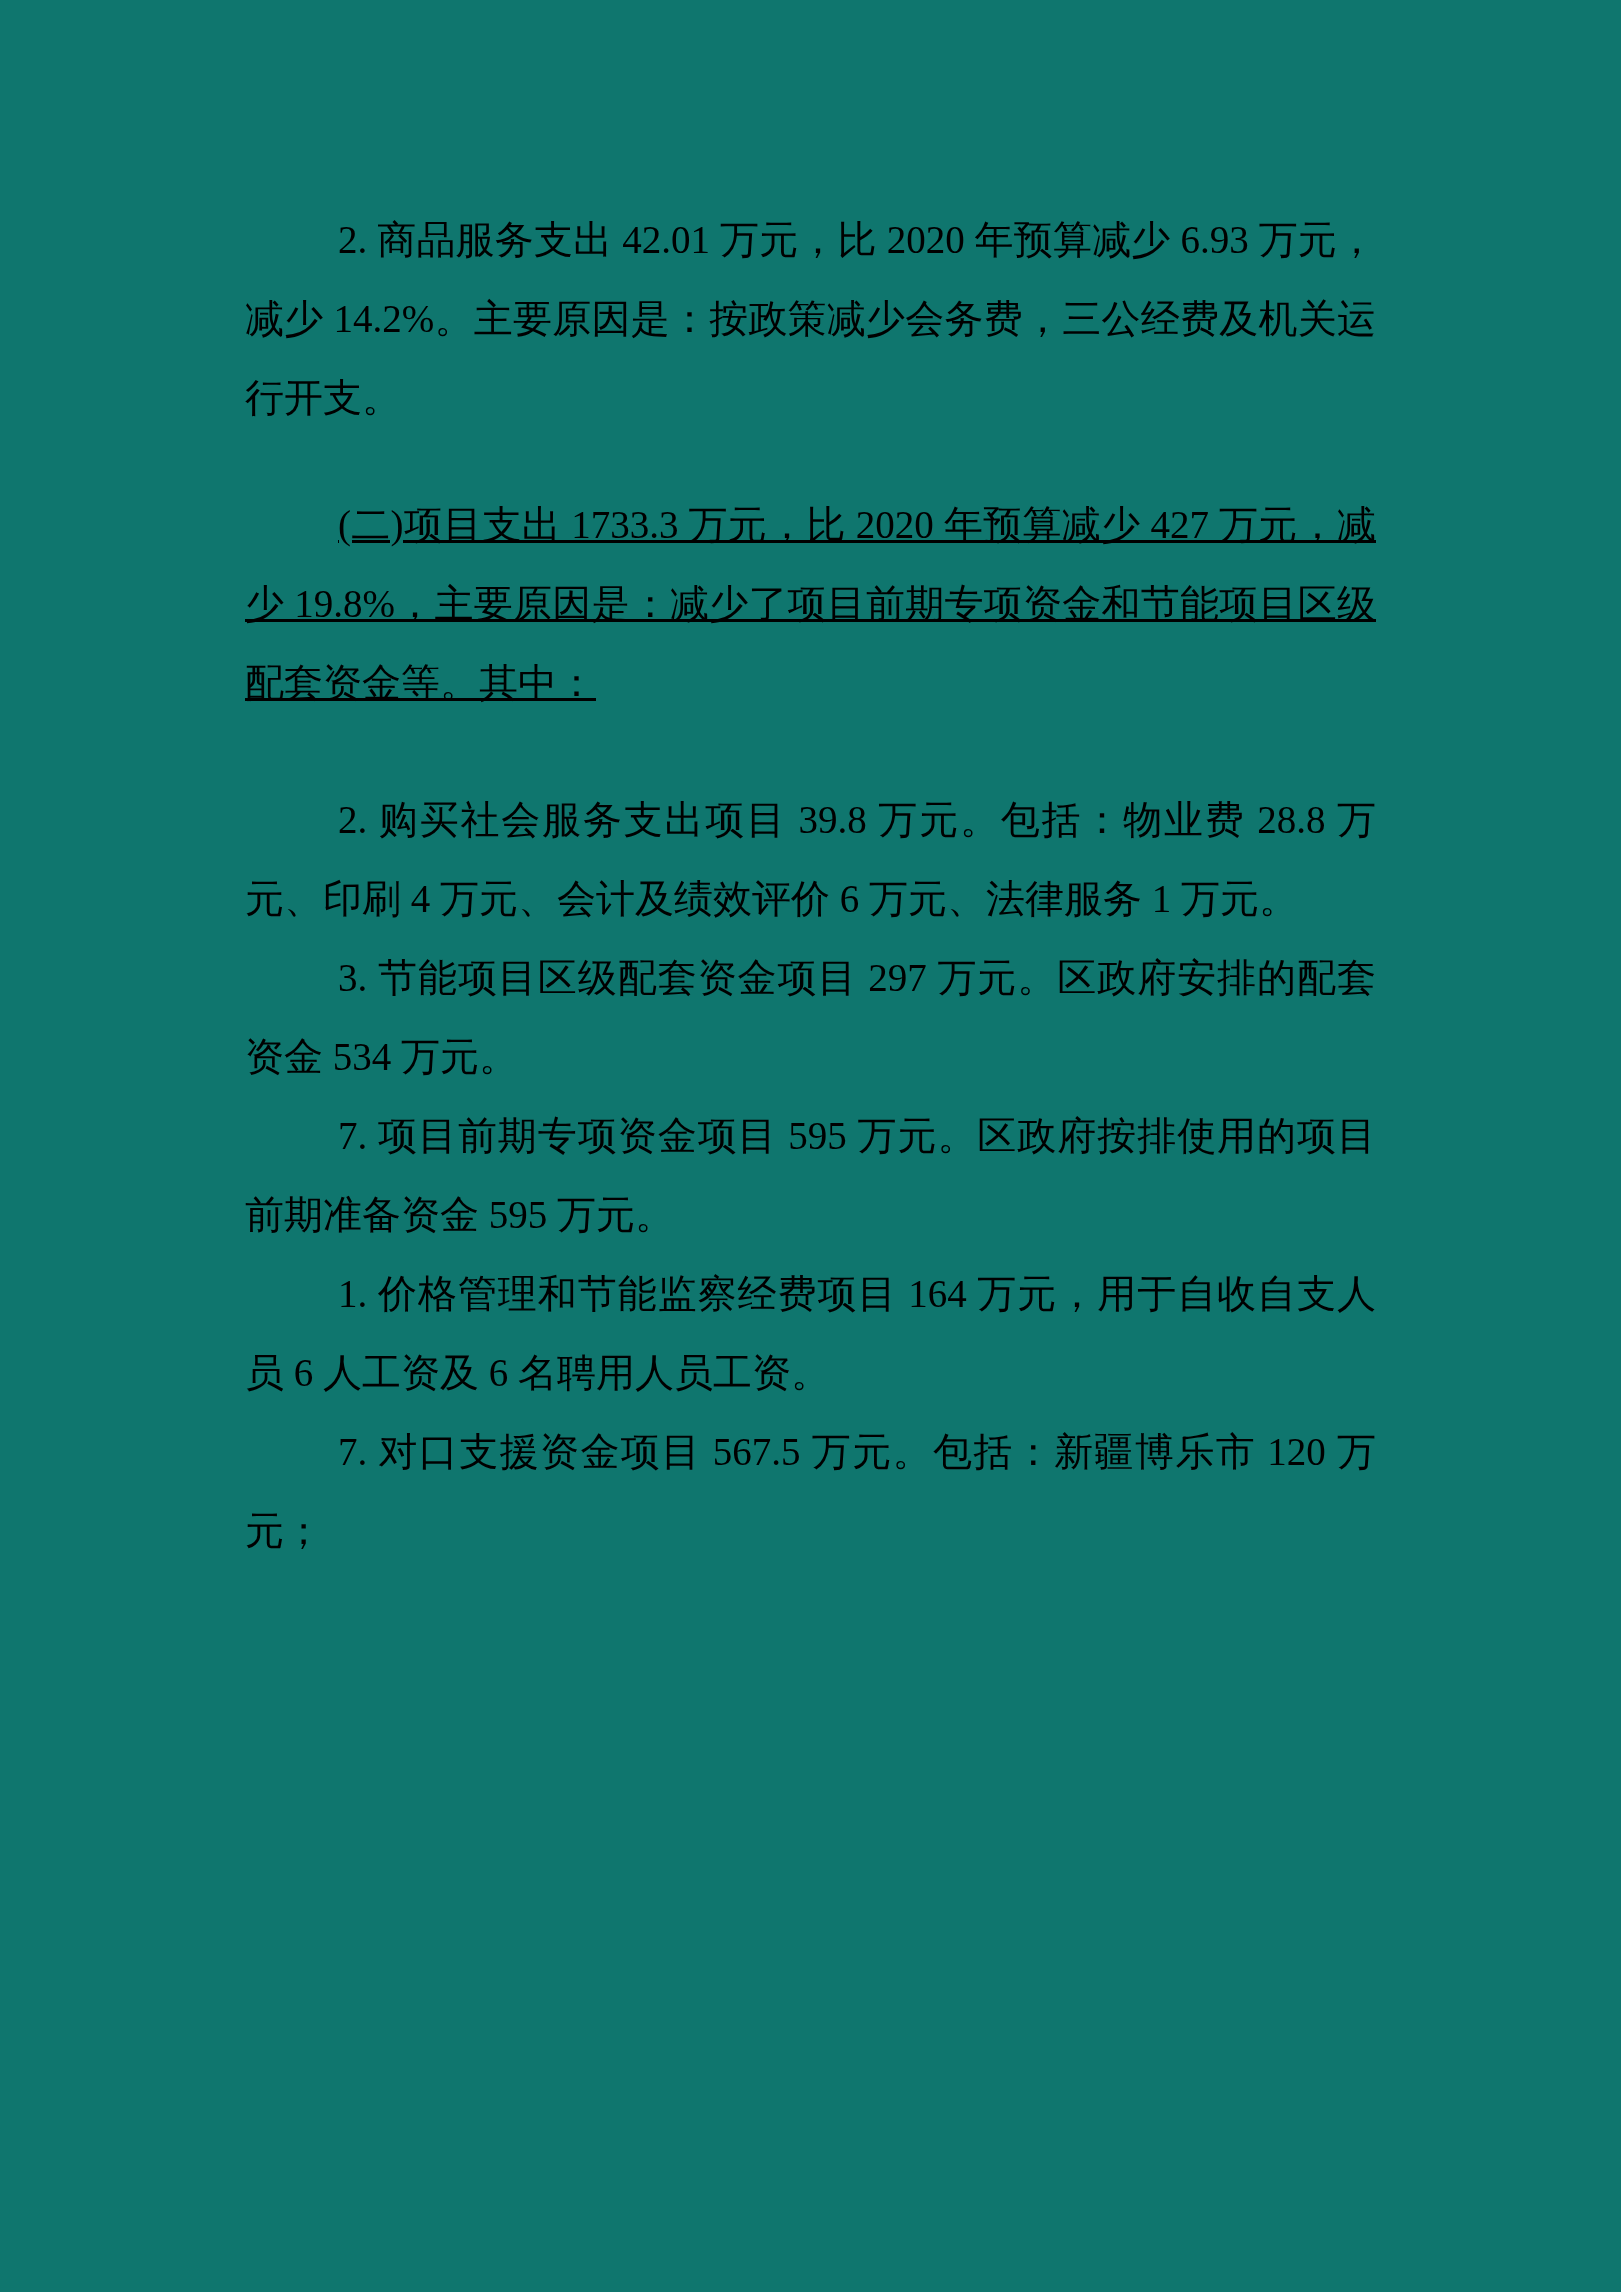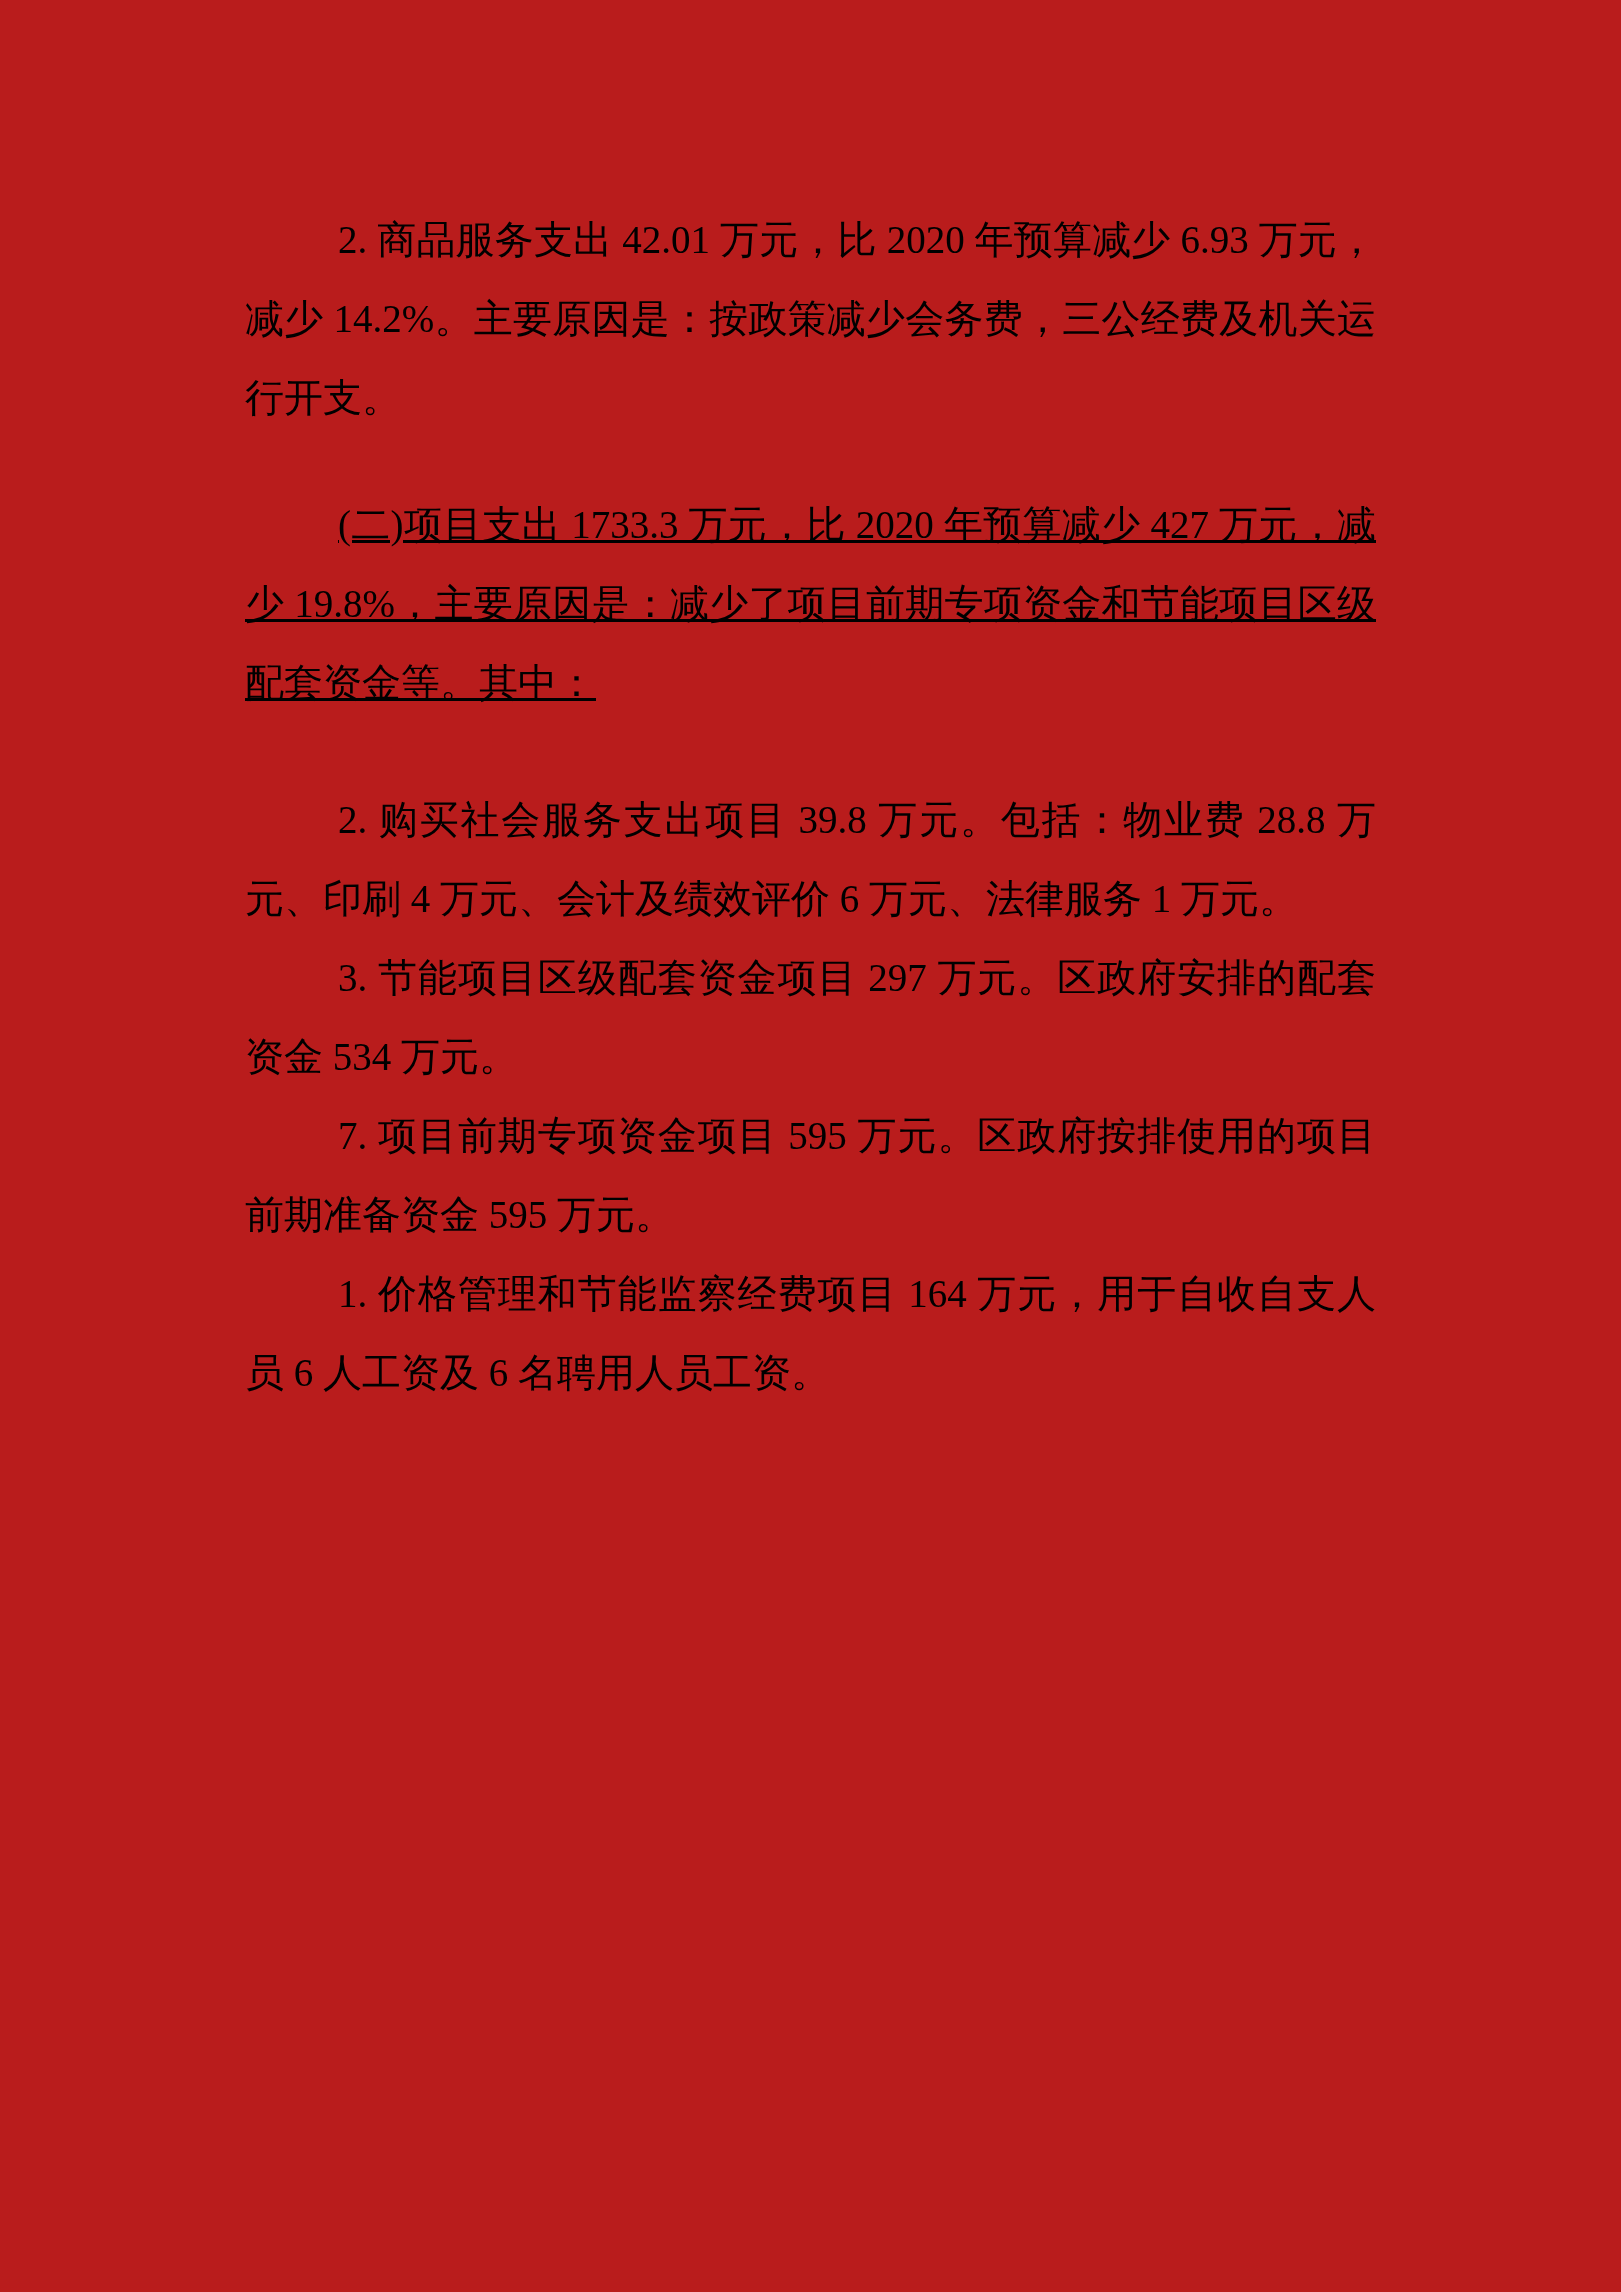--- a/index.html
+++ b/index.html
@@ -4,21 +4,21 @@
 <style>
   html, body {
     margin: 0;
     padding: 0;
     background: #ffffff;
   }
   .page {
     position: relative;
     width: 1621px;
     height: 2293px;
-    background: #b91c1c;
+    background: #0f766e;
     overflow: hidden;
   }
   .text-block {
     position: absolute;
     left: 245px;
     top: 200px;
     width: 1131px;
     color: #000000;
     font-family: "Liberation Serif", "DejaVu Serif", serif;
     font-size: 39px;
@@ -39,15 +39,16 @@
 <body>
 
 <div class="page">
   <div class="text-block">
     <p class="para gap-a">2. 商品服务支出 42.01 万元，比 2020 年预算减少 6.93 万元，减少 14.2%。主要原因是：按政策减少会务费，三公经费及机关运行开支。</p>
     <p class="para gap-c">(二)项目支出 1733.3 万元，比 2020 年预算减少 427 万元，减少 19.8%，主要原因是：减少了项目前期专项资金和节能项目区级配套资金等。其中：</p>
     <p class="para">2. 购买社会服务支出项目 39.8 万元。包括：物业费 28.8 万元、印刷 4 万元、会计及绩效评价 6 万元、法律服务 1 万元。</p>
     <p class="para">3. 节能项目区级配套资金项目 297 万元。区政府安排的配套资金 534 万元。</p>
     <p class="para">7. 项目前期专项资金项目 595 万元。区政府按排使用的项目前期准备资金 595 万元。</p>
     <p class="para">1. 价格管理和节能监察经费项目 164 万元，用于自收自支人员 6 人工资及 6 名聘用人员工资。</p>
+    <p class="para">7. 对口支援资金项目 567.5 万元。包括：新疆博乐市 120 万元；</p>
   </div>
 </div>
 
 
 </body></html>

